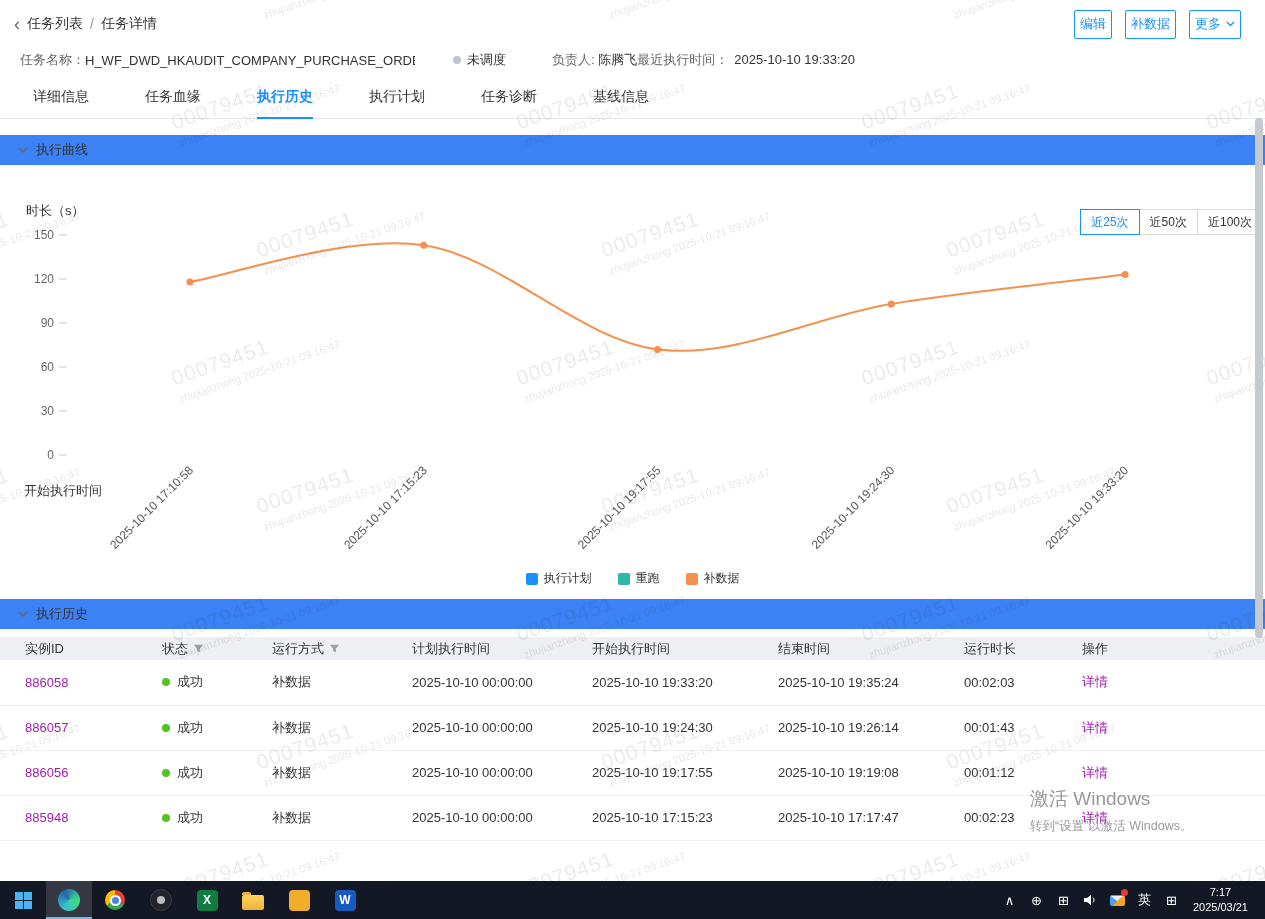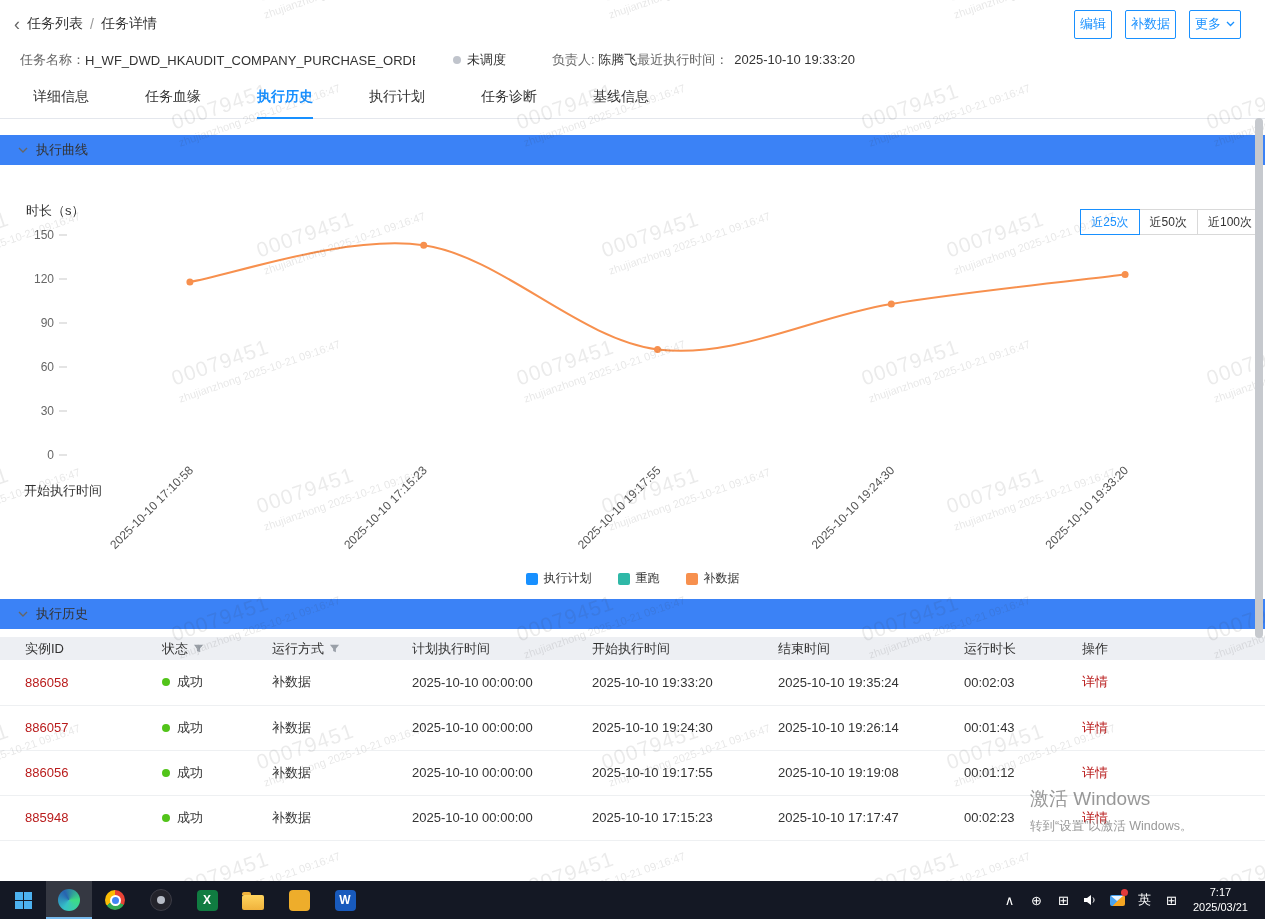--- a/index.html
+++ b/index.html
@@ -52,21 +52,21 @@
   .legend { display: flex; justify-content: center; gap: 26px; font-size: 12px; color: #333; margin: 6px 0 12px 0; }
   .legend-item { display: inline-flex; align-items: center; gap: 6px; cursor: pointer; }
   .legend-swatch { width: 12px; height: 12px; border-radius: 2px; display: inline-block; }
 
   
   .table { width: 100%; border-collapse: collapse; font-size: 13px; margin-top: 8px; }
   .table thead tr { background: #edeff3; }
   .table th { height: 23px; text-align: left; font-weight: normal; color: #333; padding: 0 12px; }
   .table th:first-child, .table td:first-child { padding-left: 25px; }
   .table td { height: 45px; border-bottom: 1px solid #eef0f2; padding: 0 12px; color: #333; }
-  .link { color: #b91c1c; text-decoration: none; cursor: pointer; }
+  .link { color: #a21caf; text-decoration: none; cursor: pointer; }
   .cell-status { display: inline-flex; align-items: center; gap: 7px; }
   .dot-green { width: 8px; height: 8px; border-radius: 50%; display: inline-block; }
   .filter-icon { display: inline-block; margin-left: 5px; vertical-align: -1px; cursor: pointer; }
 
   
   .wm-layer { position: absolute; inset: 0; pointer-events: none; z-index: 50; overflow: hidden; }
   .wm { position: absolute; transform: rotate(-19deg); white-space: nowrap; }
   .wm-big { font-size: 21px; color: rgba(60,60,60,0.10); letter-spacing: 1px; }
   .wm-small { font-size: 11px; color: rgba(60,60,60,0.12); margin-top: 3px; }
   .activate { position: absolute; left: 1030px; top: 786px; z-index: 60; color: rgba(117,117,117,0.75); pointer-events: none; }

